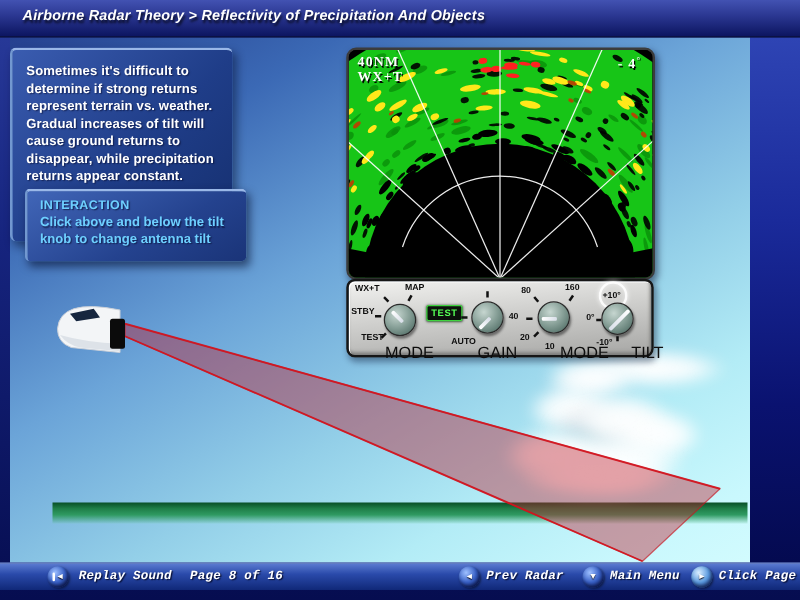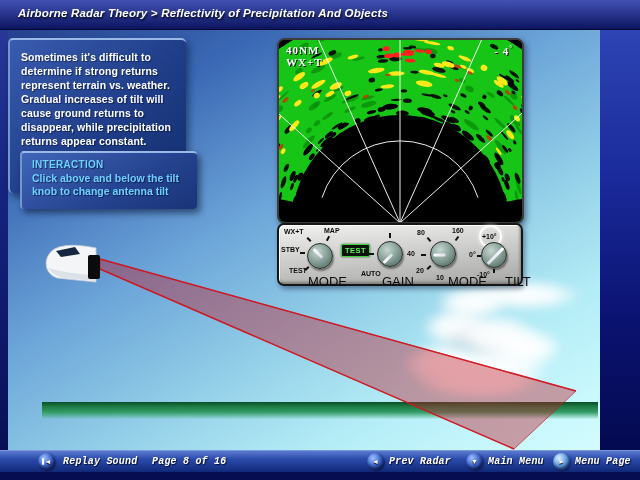--- a/index.html
+++ b/index.html
@@ -511,14 +511,14 @@
   <span class="nav-label" style="left:389px; top:5px;">Prev Radar</span>
 
   <div class="sphere" style="left:466px; top:2px;">
     <span class="g">▼</span>
   </div>
   <span class="nav-label" style="left:488px; top:5px;">Main Menu</span>
 
   <div class="sphere bright" style="left:553px; top:2px;">
     <span class="g">►</span>
   </div>
-  <span class="nav-label" style="left:575px; top:5px;">Menu Page</span>
+  <span class="nav-label" style="left:575px; top:5px;">Click Page</span>
 </div>
 
 </body></html>

